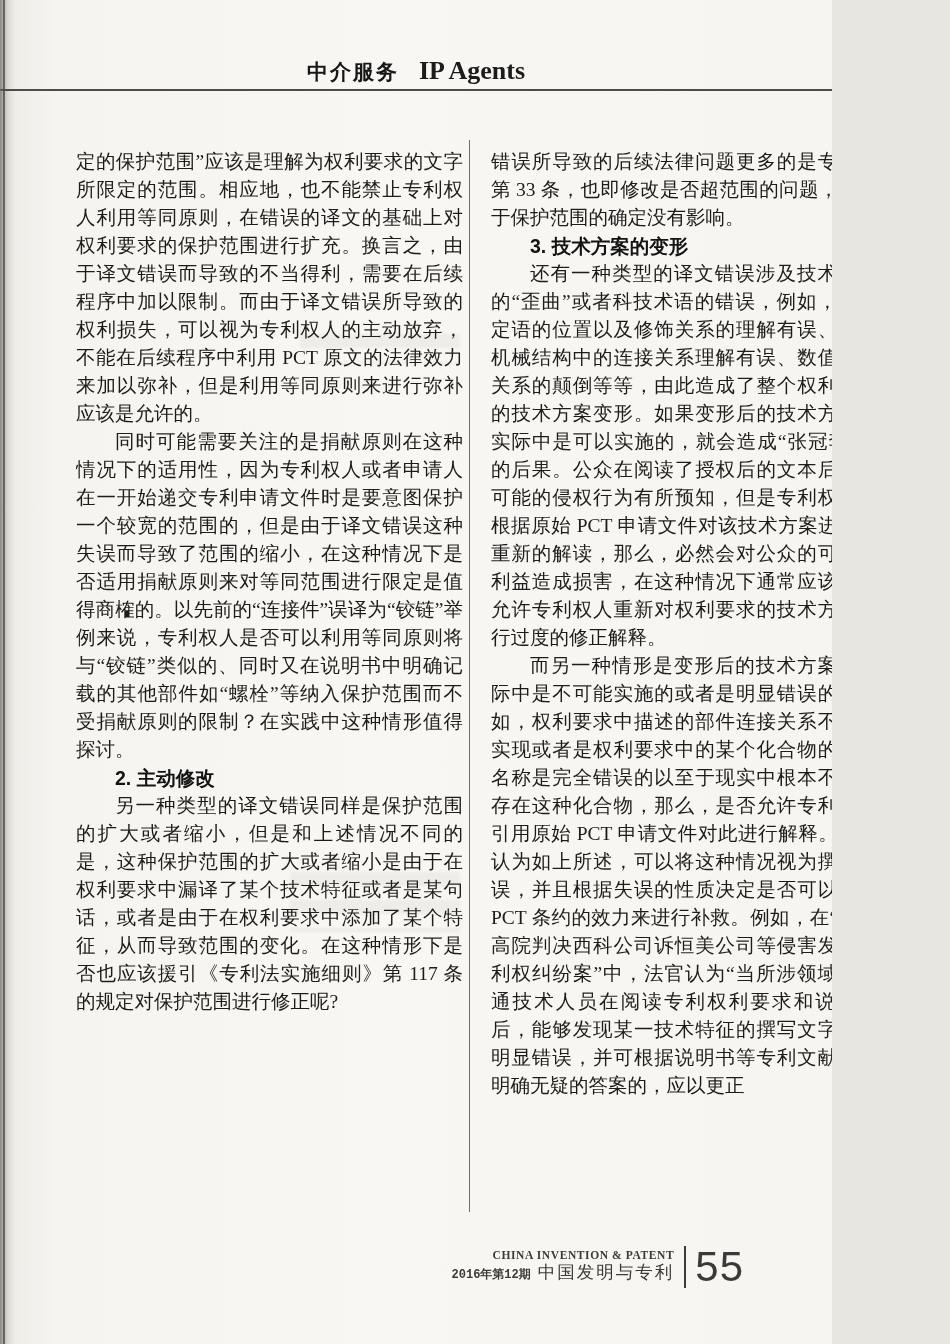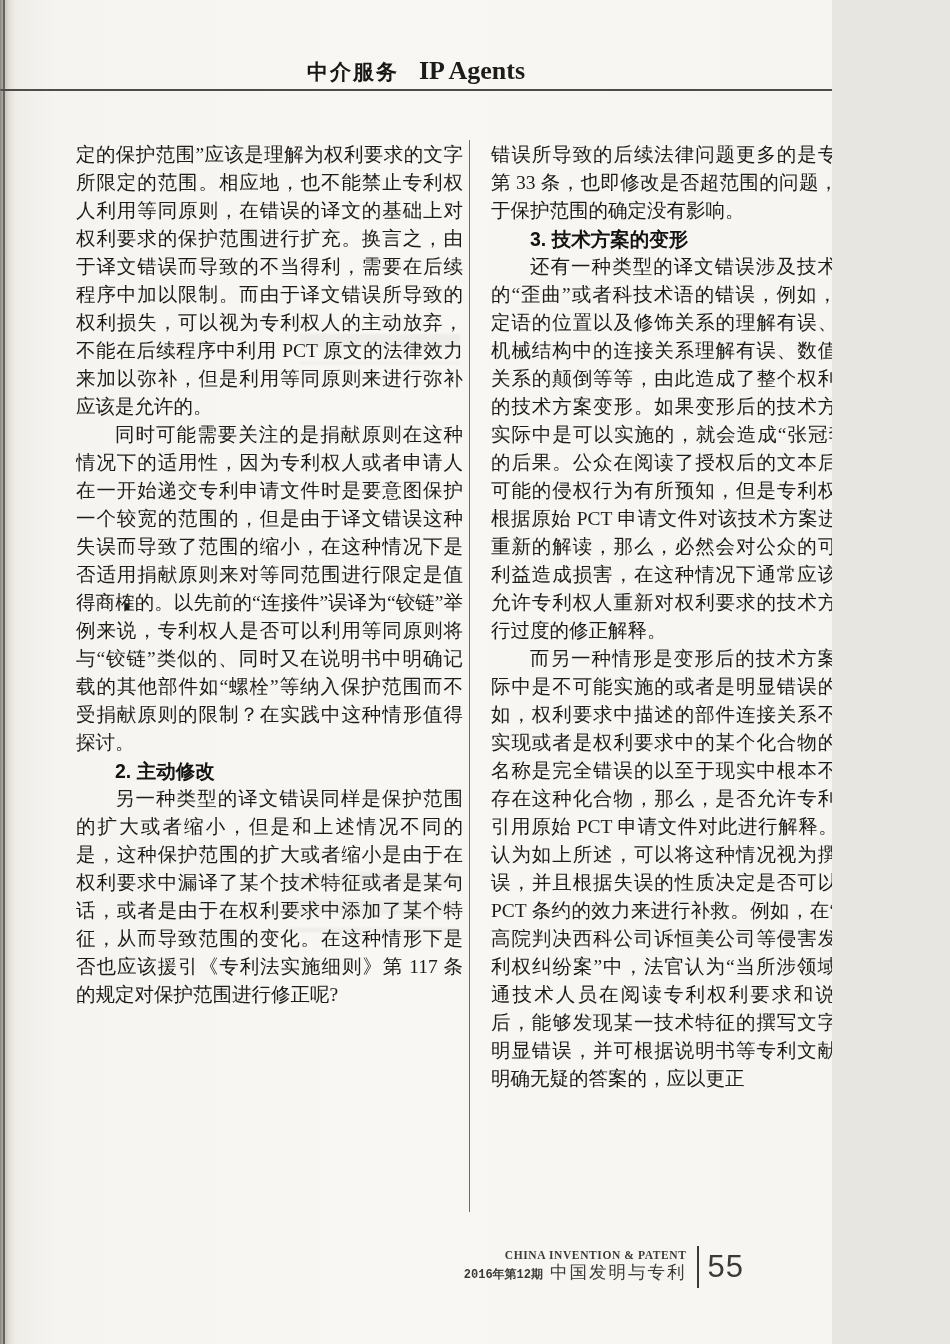--- a/index.html
+++ b/index.html
@@ -34,21 +34,21 @@
   .header .en{
     font-family:"Liberation Serif","DejaVu Serif",serif;
     font-weight:700;font-size:26px;color:#1c1c1b;
   }
   .header-rule{
     position:absolute;top:89px;left:0;width:100%;height:2px;
     background:#4d4c49;border-radius:0 0 0 6px;
   }
   
   .col{
-    position:absolute;top:141px;width:387px;height:1104px;overflow:hidden;
+    position:absolute;top:148px;width:387px;height:1104px;overflow:hidden;
     color:#1d1c1a;
   }
   .col-left{left:76px;}
   .col-right{left:491px;}
   .col p,.col h3{
     margin:0;font-size:19.5px;line-height:28px;
     text-align:justify;text-justify:inter-ideograph;
   }
   .col .paragraph{text-indent:2em;}
   .col .continuation{text-indent:0;}
@@ -88,21 +88,21 @@
     font-weight:700;font-size:12px;color:#3b3a38;
   }
   .footer .cn{
     font-size:17.5px;letter-spacing:2px;color:#3b3a38;
   }
   .footer .sep{
     width:2px;height:42px;background:#3b3a38;margin:0 9px 0 10px;
   }
   .footer .pagenum{
     font-family:"Liberation Sans","DejaVu Sans",sans-serif;
-    font-size:31px;font-weight:400;color:#3b3a38;line-height:42px;letter-spacing:1px;
+    font-size:42px;font-weight:400;color:#3b3a38;line-height:42px;letter-spacing:1px;
   }
 </style>
 </head>
 <body>
 
 <div class="page">
 
   <div class="spine"></div>
   <div class="spine-line"></div>
 

